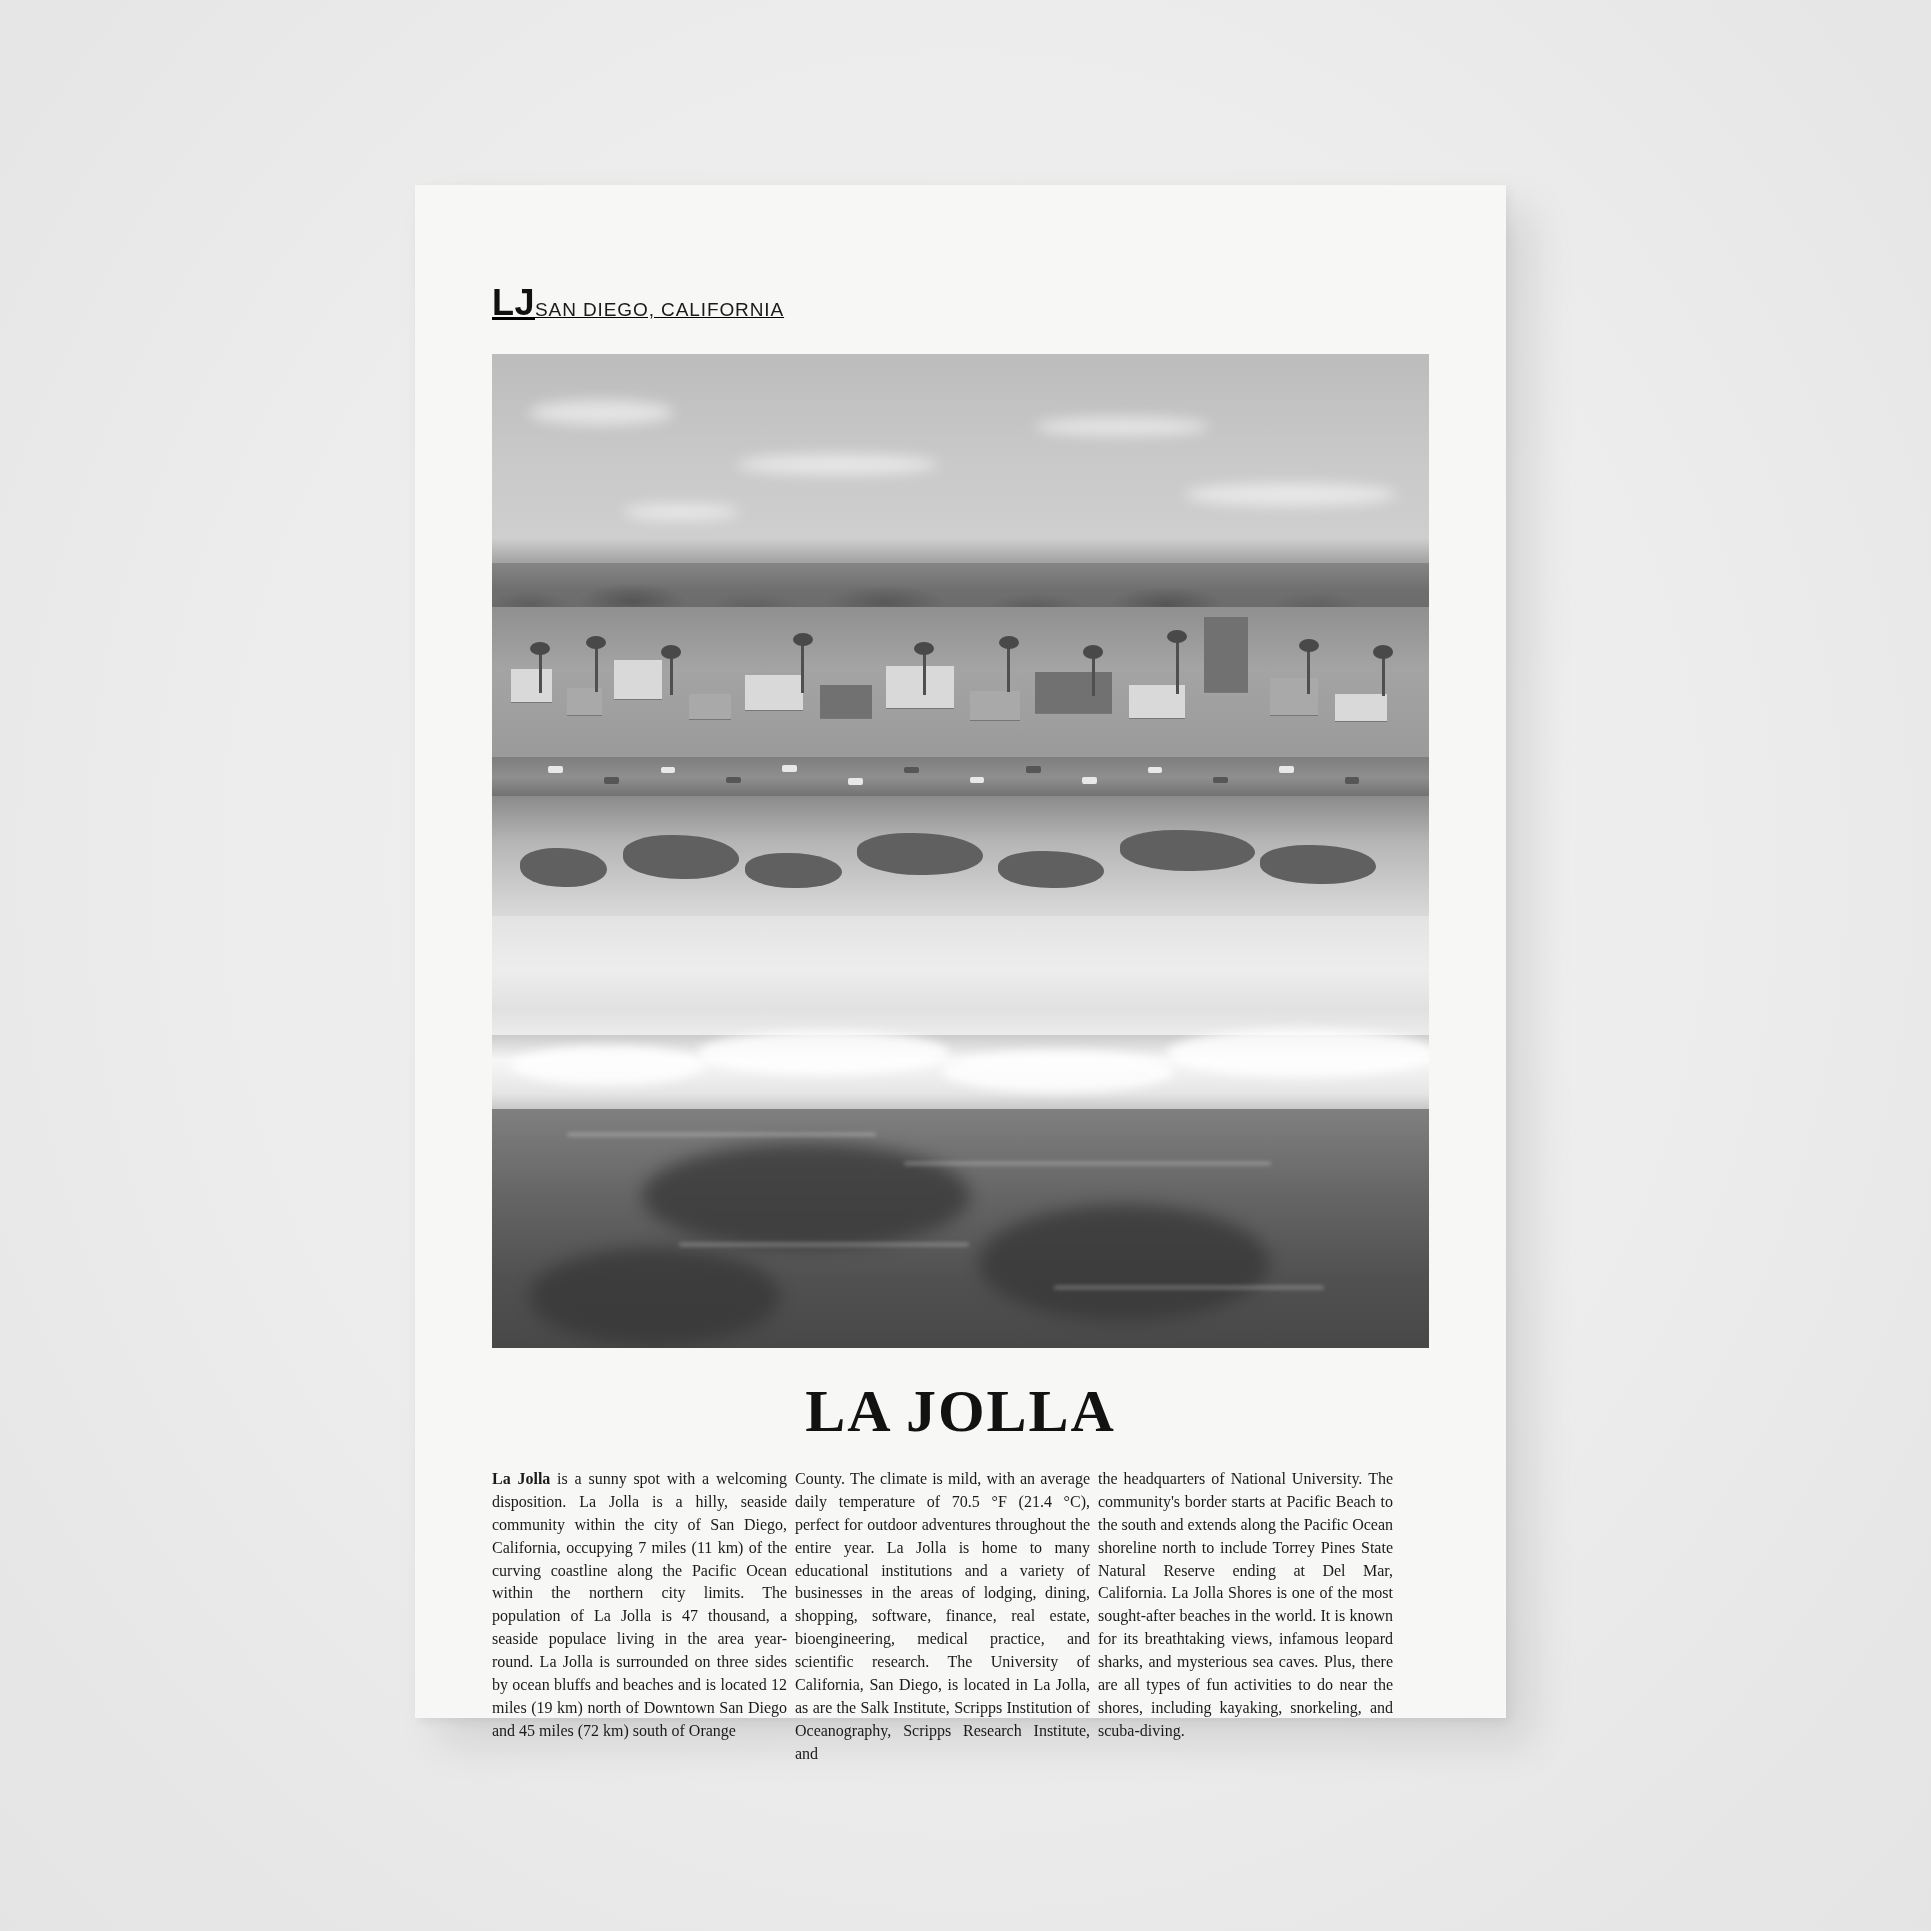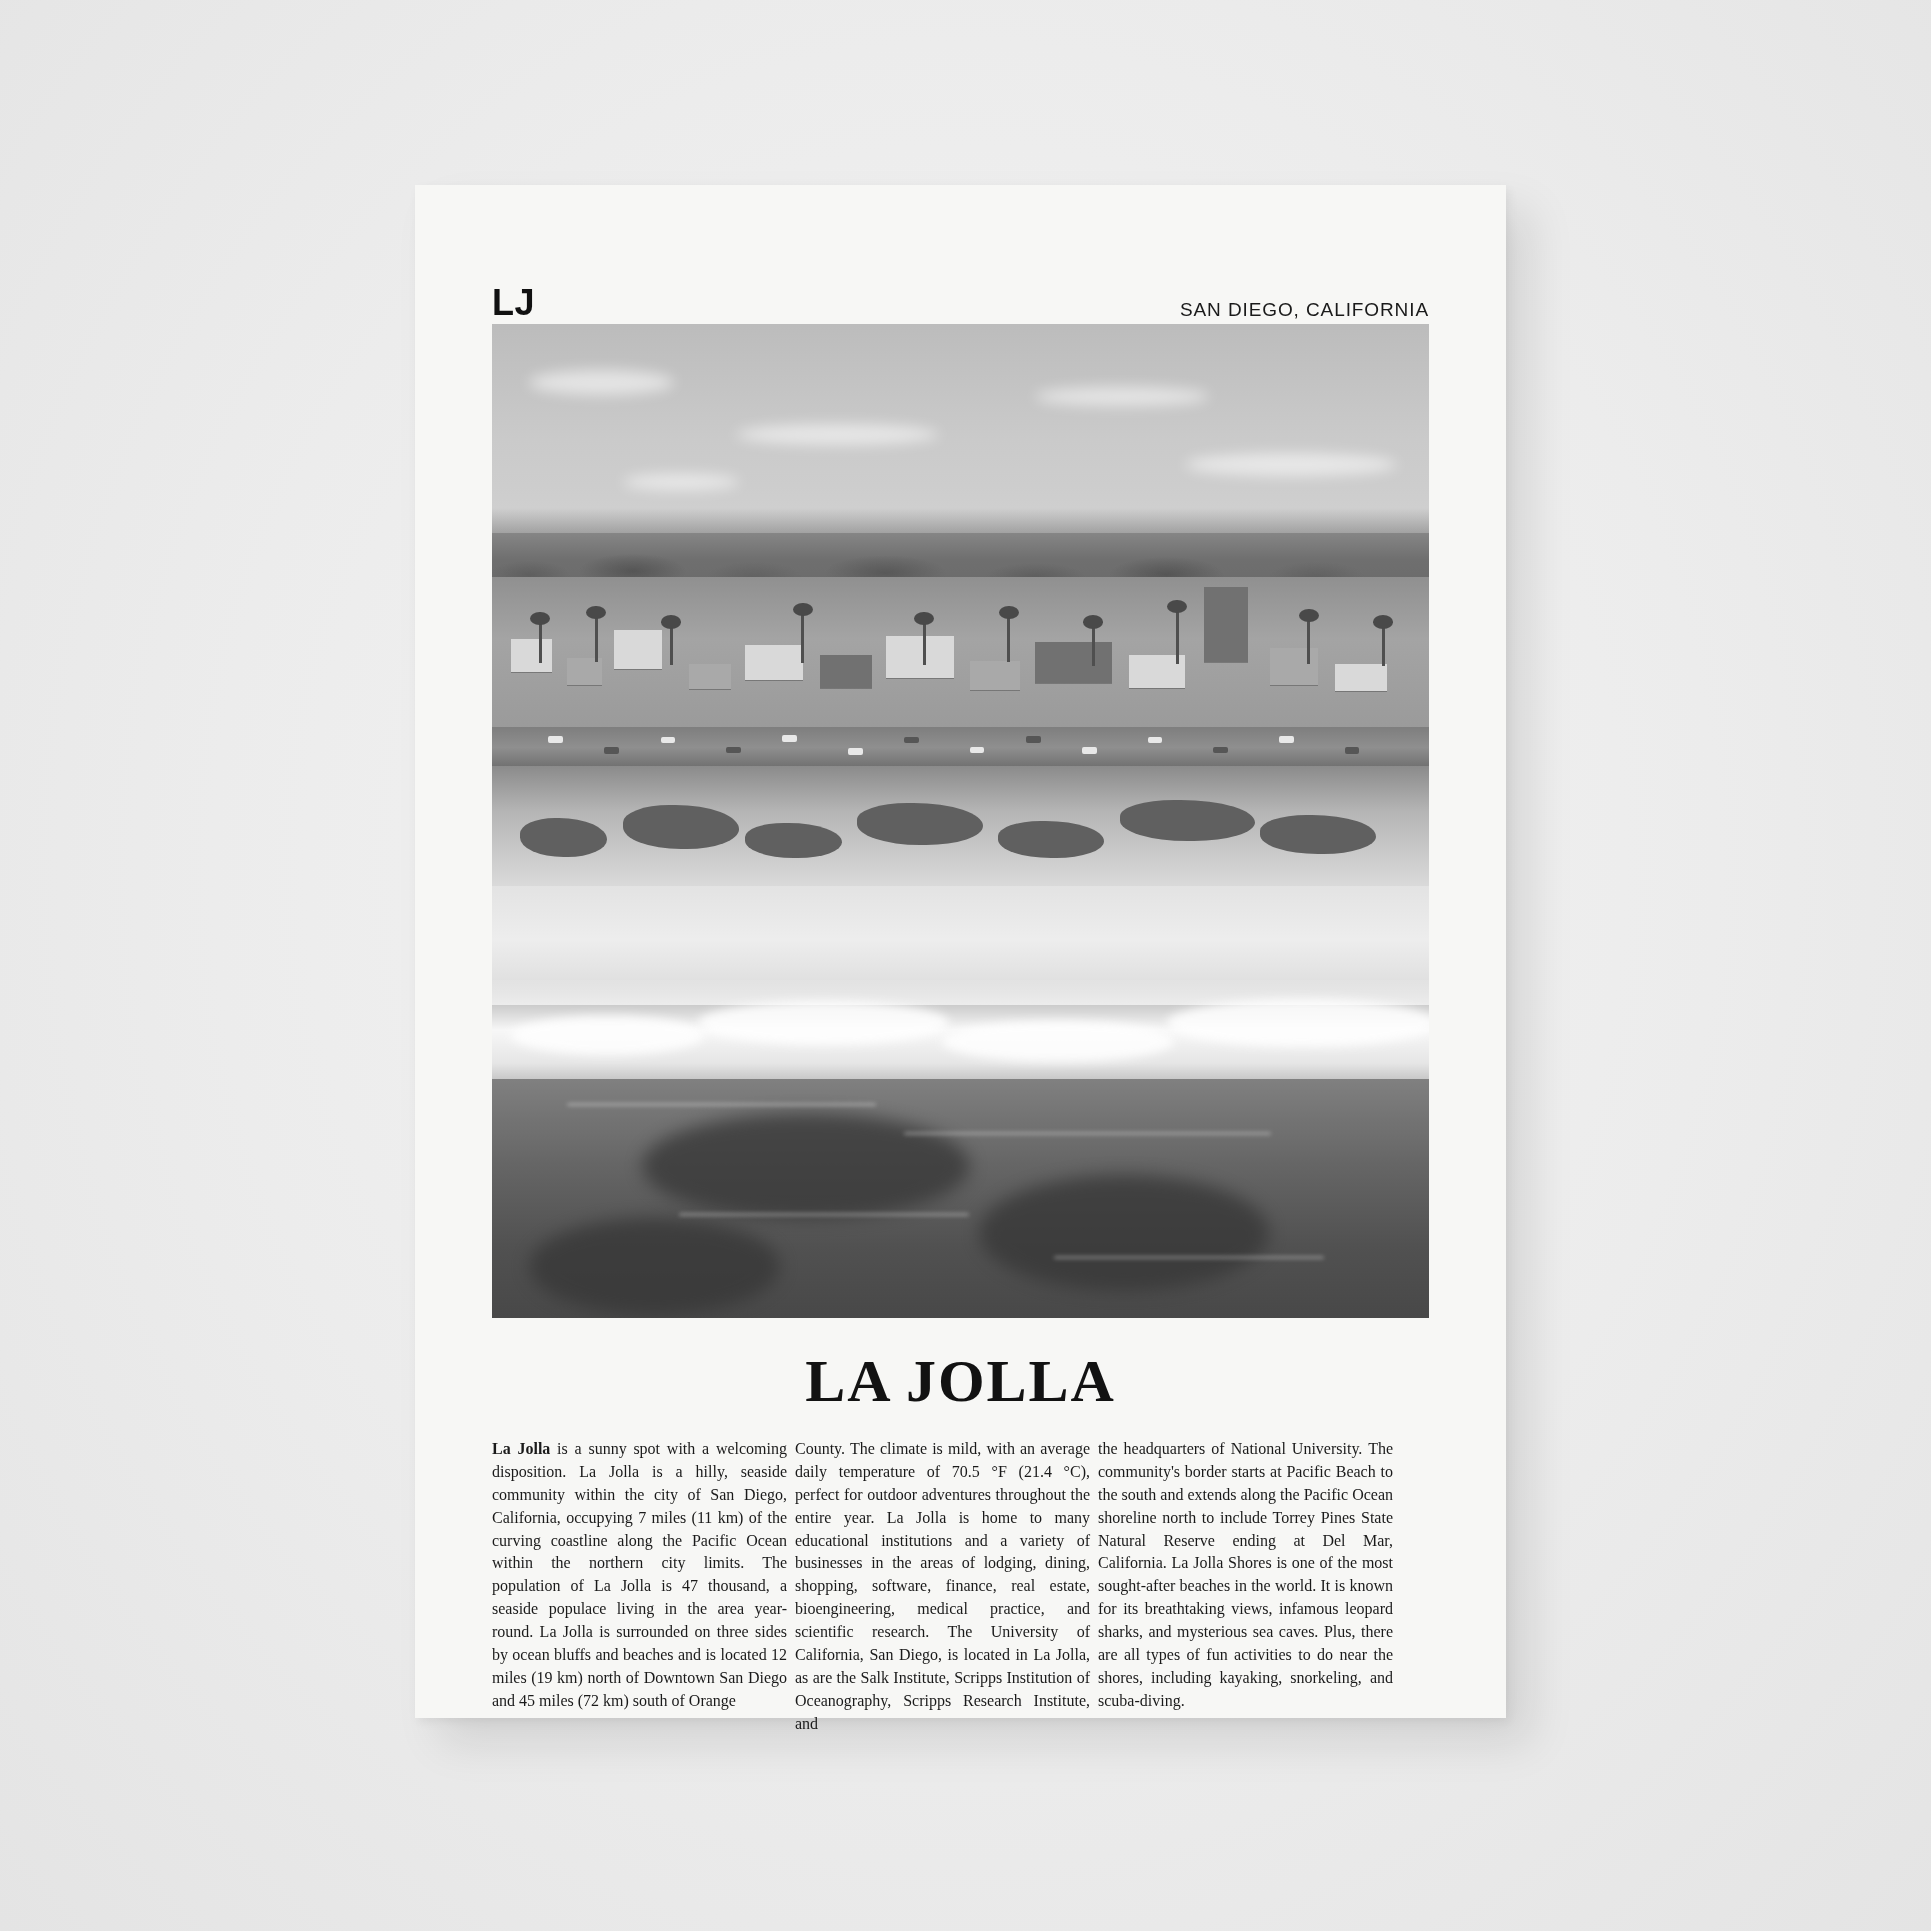--- a/index.html
+++ b/index.html
@@ -45,23 +45,23 @@
     position: absolute;
     left: 0; top: 0; right: 0; bottom: 0;
     padding: 97px 77px 0 77px;
     box-sizing: border-box;
   }
 
   
   .header {
     display: flex;
     align-items: flex-end;
-    justify-content: space-between;
     height: 39px;
-    margin-bottom: 3px;
+    margin-bottom: 33px;
+    text-decoration: underline;
   }
 
   .monogram {
     font-family: "Liberation Sans", sans-serif;
     font-weight: bold;
     font-size: 36px;
     letter-spacing: 0.5px;
     color: #111111;
     line-height: 1;
   }

